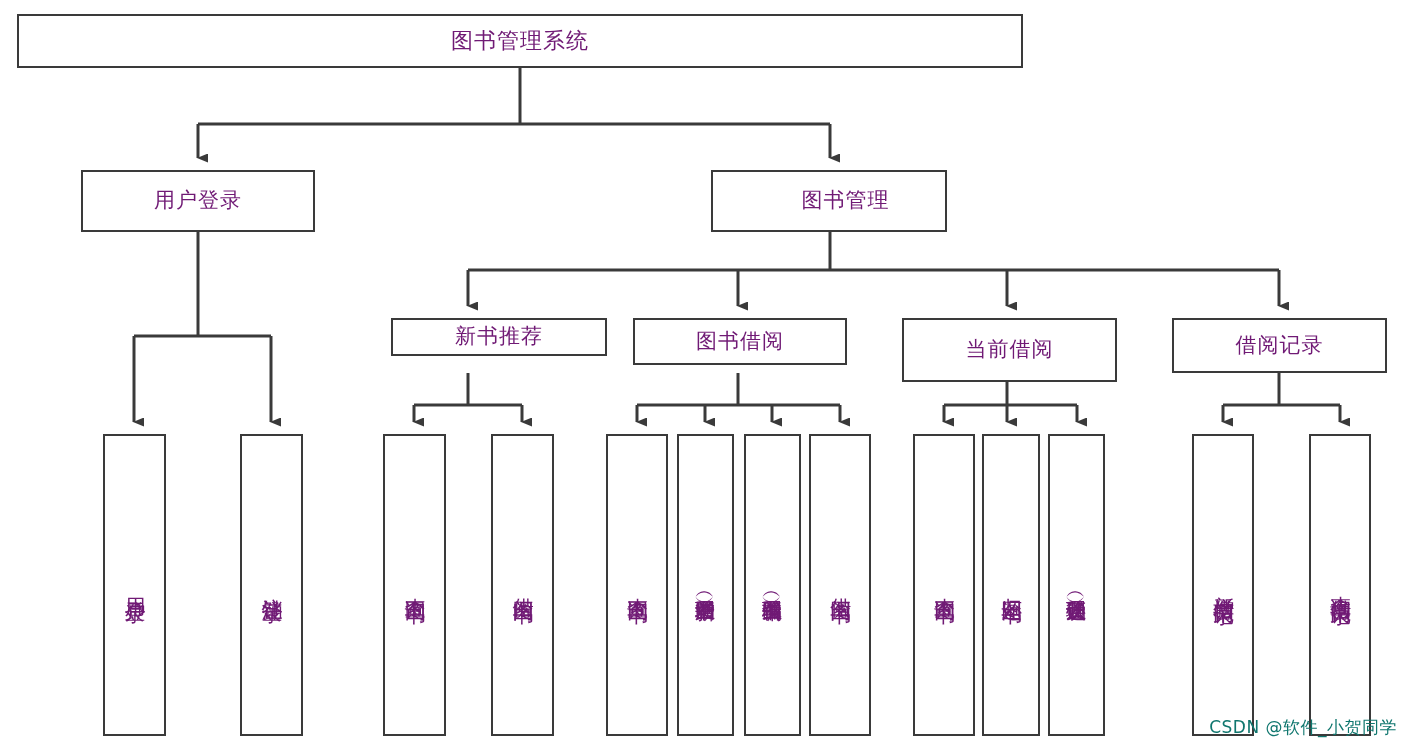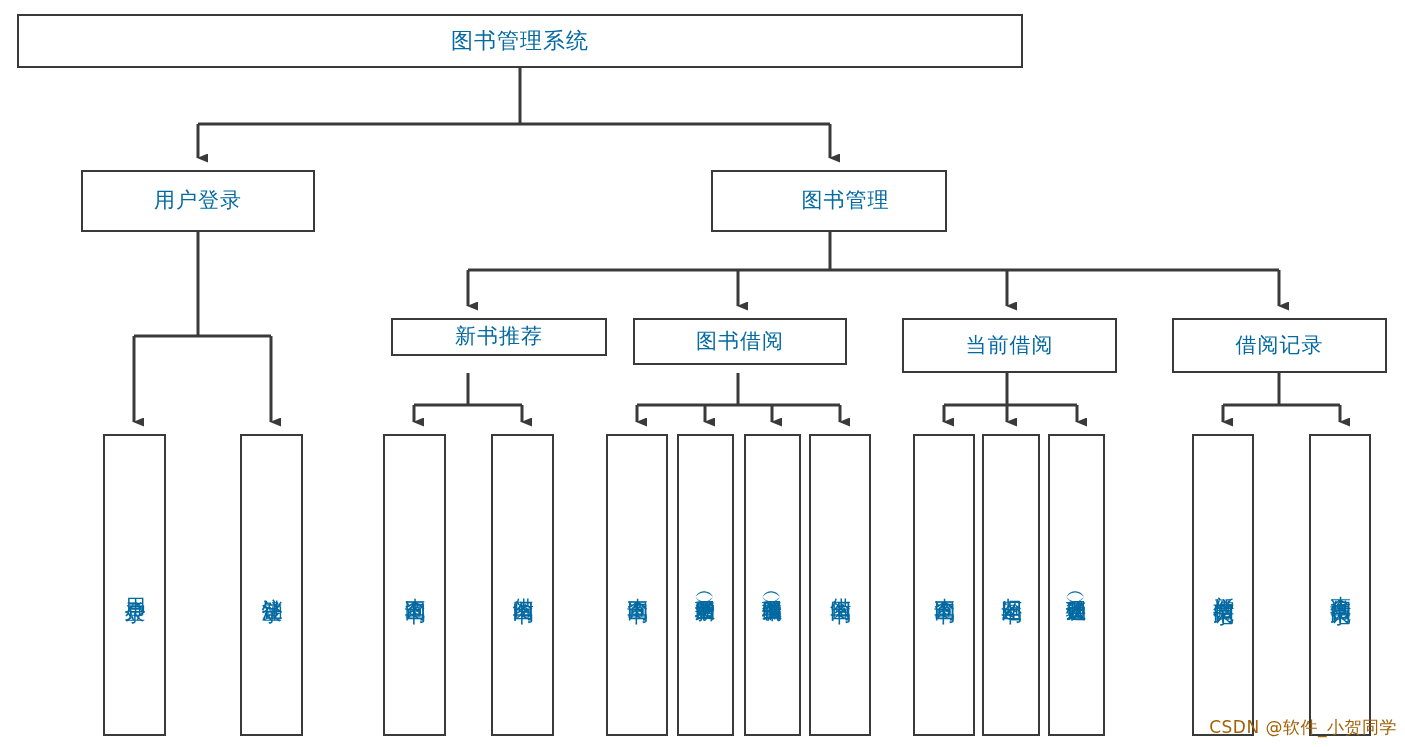--- a/index.html
+++ b/index.html
@@ -27,21 +27,21 @@
     pointer-events: none;
   }
   .node {
     position: absolute;
     box-sizing: border-box;
     border: 2px solid #3a3a3a;
     background: #ffffff;
     display: flex;
     align-items: center;
     justify-content: center;
-    color: #0369a1;
+    color: #701a75;
   }
   .node.horiz .node-label {
     font-size: 21px;
     line-height: 1.1;
     letter-spacing: 1px;
     white-space: nowrap;
   }
   .node.vert {
     align-items: center;
     justify-content: center;
@@ -61,21 +61,21 @@
     letter-spacing: 0px;
   }
   .node.root .node-label {
     font-size: 22px;
   }
   #watermark {
     position: absolute;
     right: 8px;
     bottom: 8px;
     font-size: 17px;
-    color: #a16207;
+    color: #0f766e;
     letter-spacing: 0.5px;
     white-space: nowrap;
     user-select: none;
   }
 </style>
 </head>
 <body>
 
 <div id="diagram-root">
 
@@ -140,21 +140,21 @@
   <div class="node horiz" style="left:711px; top:170px; width:236px; height:62px;padding-left:33px;">
     <span class="node-label">图书管理</span>
   </div>
 
   <div class="node horiz" style="left:362px; top:318px; width:216px; height:38px;margin-left:29px;">
     <span class="node-label">新书推荐</span>
   </div>
   <div class="node horiz" style="left:633px; top:318px; width:214px; height:47px;">
     <span class="node-label">图书借阅</span>
   </div>
-  <div class="node horiz" style="left:902px; top:318px; width:215px; height:55px;">
+  <div class="node horiz" style="left:902px; top:318px; width:215px; height:64px;">
     <span class="node-label">当前借阅</span>
   </div>
   <div class="node horiz" style="left:1172px; top:318px; width:215px; height:55px;text-align:right;">
     <span class="node-label">借阅记录</span>
   </div>
 
   <div class="node vert" style="left:103px; top:434px; width:63px; height:302px;">
     <span class="node-label">用户登录</span>
   </div>
   <div class="node vert" style="left:240px; top:434px; width:63px; height:302px;">

